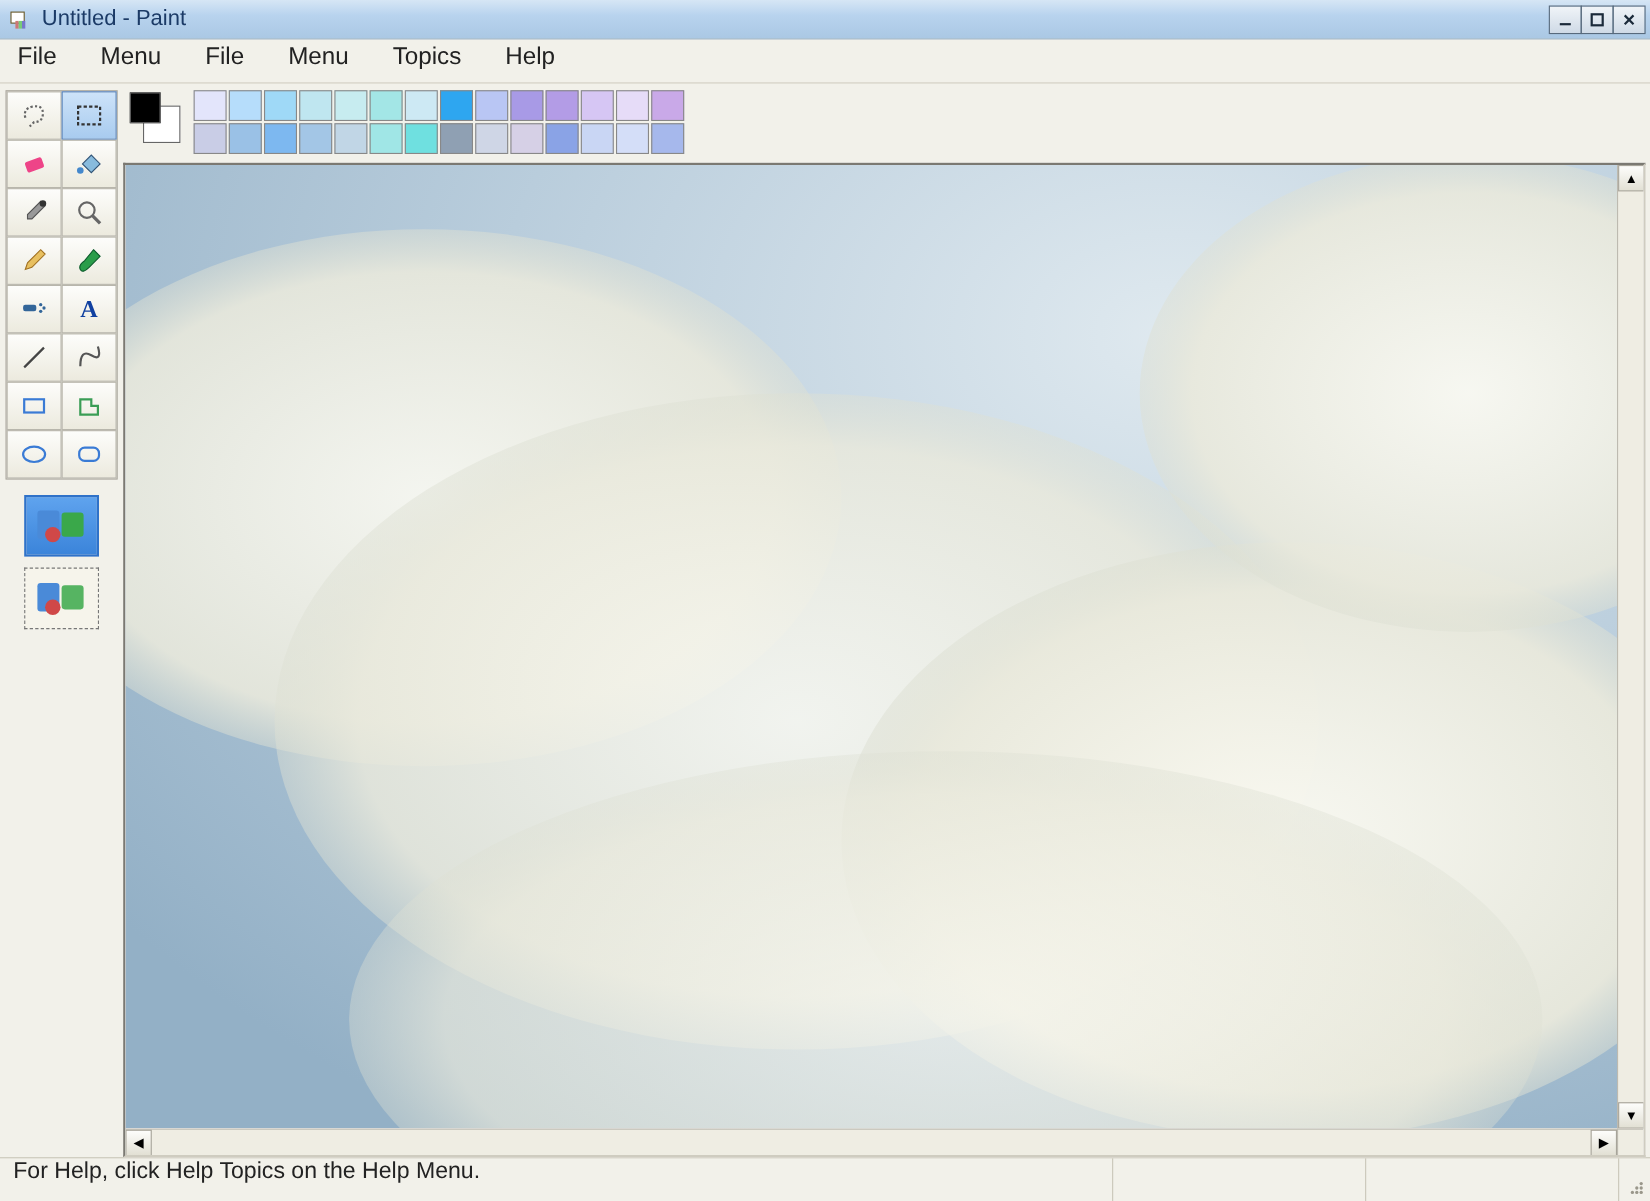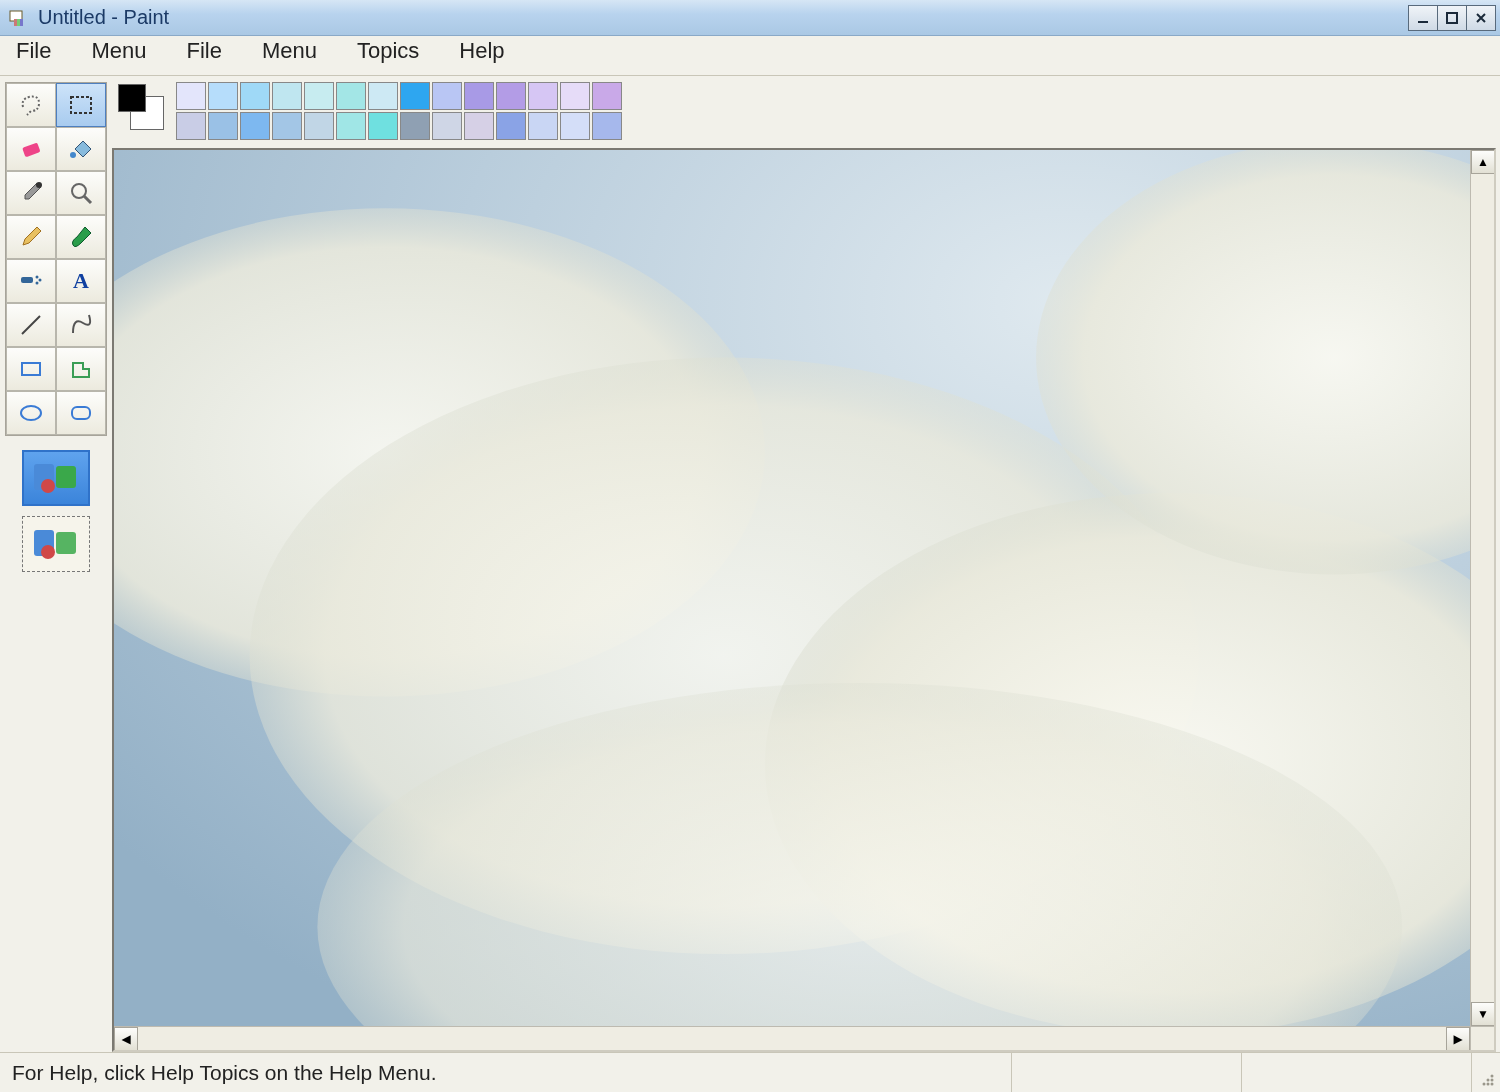--- a/index.html
+++ b/index.html
@@ -198,21 +198,21 @@
     border-top: 1px solid #c9c6b8;
     background: #f2f1ea;
     display: flex;
     align-items: center;
     font-size: 21px;
     color: #222;
   }
   .statusbar .pane {
     height: 100%;
     border-right: 1px solid #c9c6b8;
-    display: flex; align-items: center;
+    display: flex; align-items: flex-start;
     padding: 0 12px;
   }
   .statusbar .pane.main { flex: 1; }
   .statusbar .pane.small { width: 230px; }
   .statusbar .grip {
     width: 28px; height: 100%;
     display: flex; align-items: flex-end; justify-content: flex-end;
     padding: 4px;
   }
 </style>

